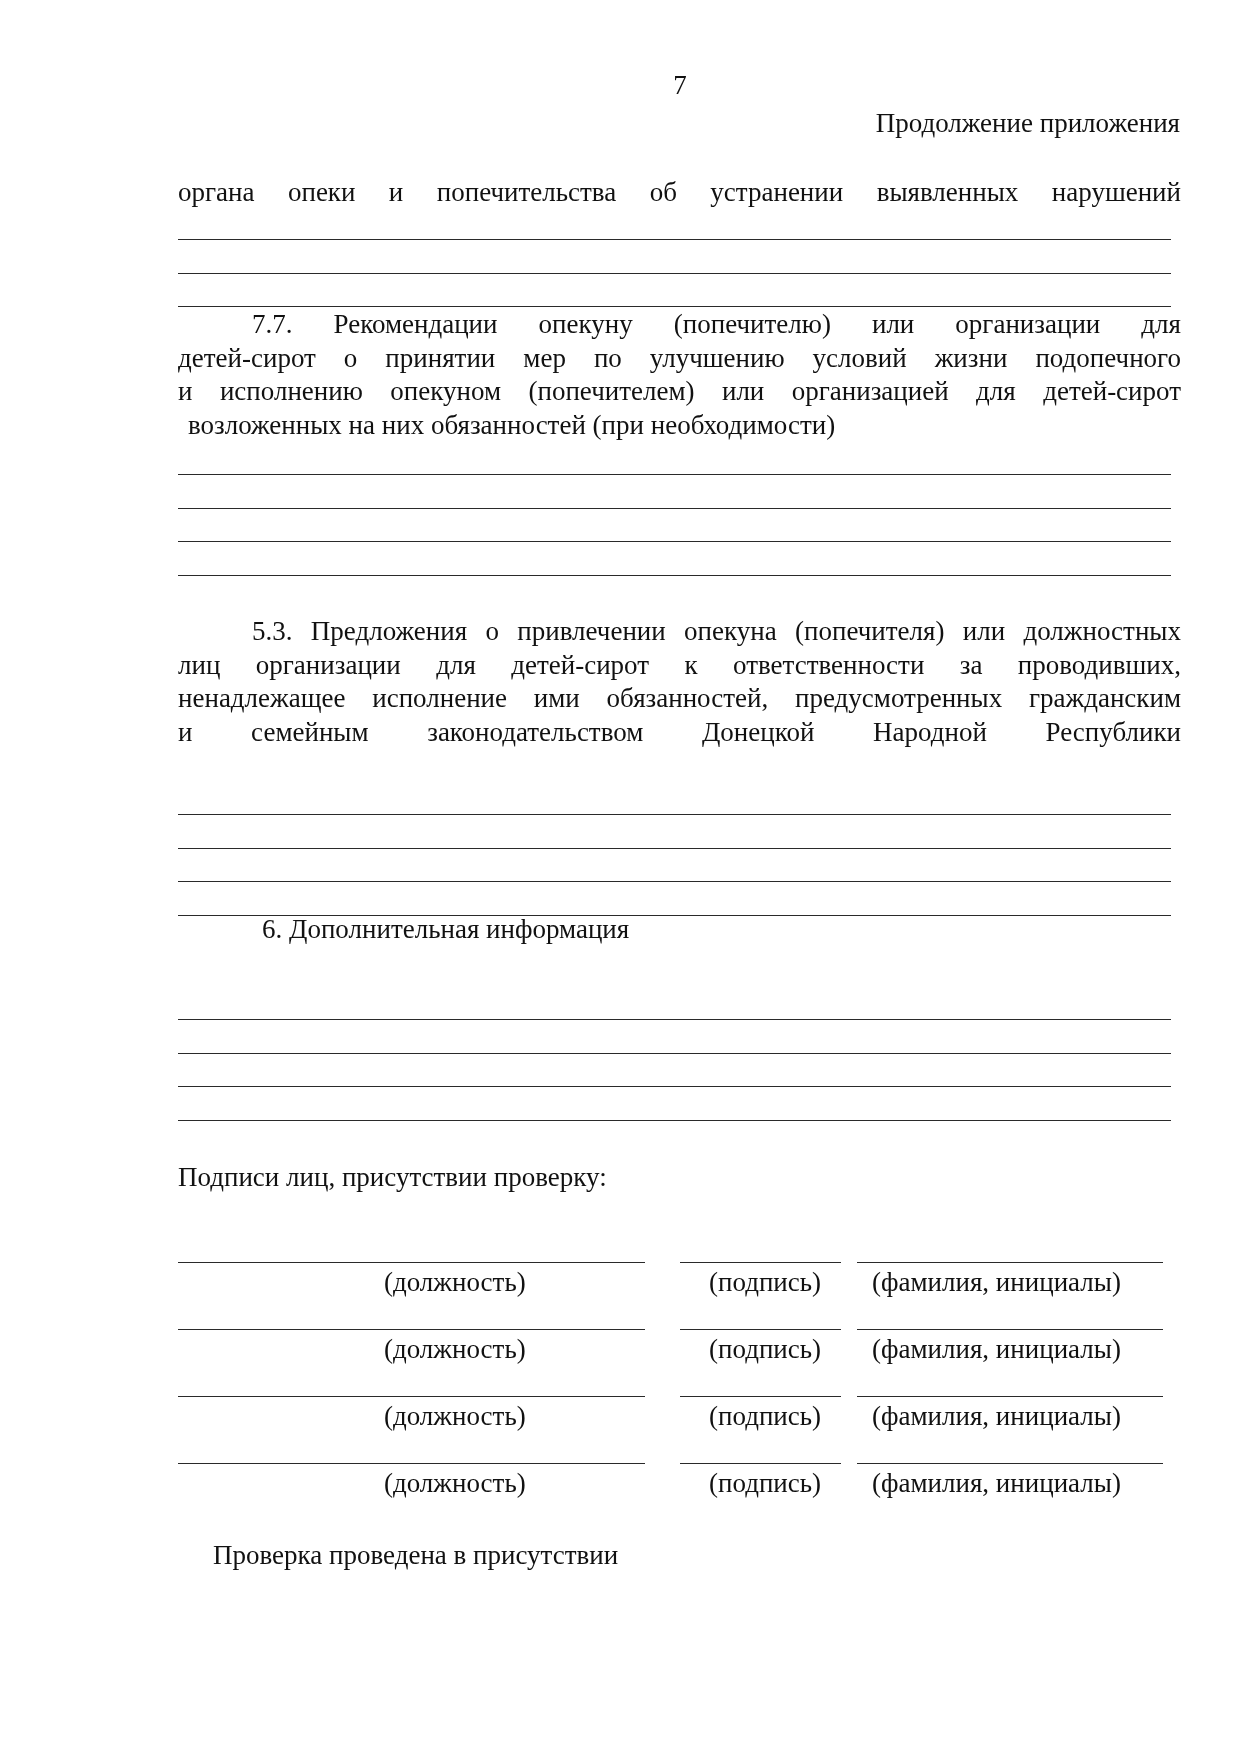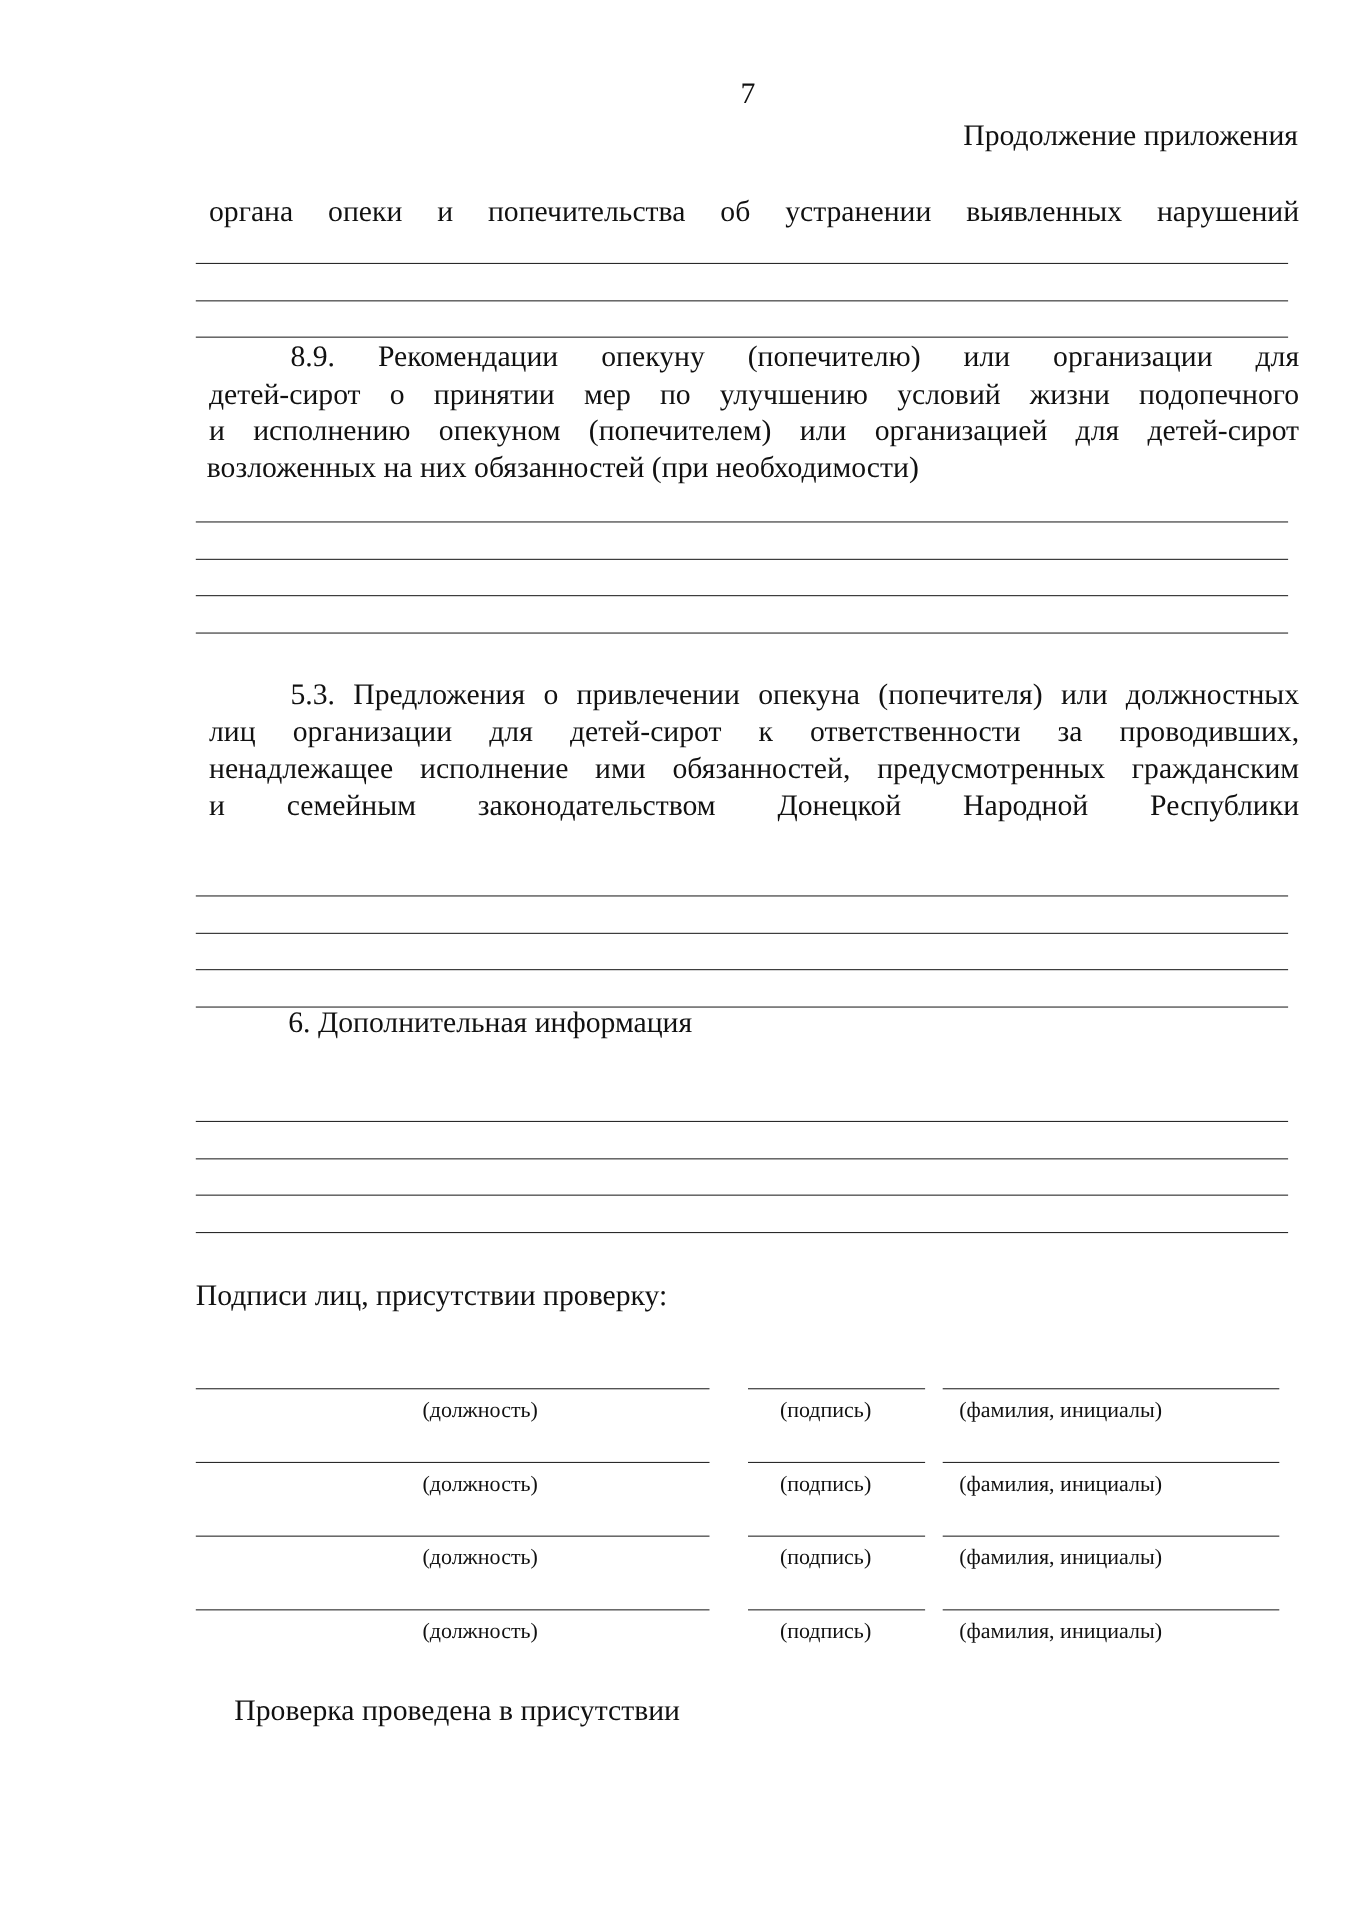--- a/index.html
+++ b/index.html
@@ -4,41 +4,41 @@
 <style>
   html, body { margin: 0; padding: 0; background: #ffffff; }
   body { width: 1241px; height: 1754px; position: relative; overflow: hidden;
          font-family: "Liberation Serif", "DejaVu Serif", serif; color: #111; }
   .abs { position: absolute; }
   .txt { font-size: 27px; line-height: 34px; white-space: nowrap; }
   .page-num { left: 0; width: 1360px; text-align: center; top: 68px; }
   .header { right: 61px; top: 106px; }
   .para { left: 178px; width: 1003px; font-size: 27px; line-height: 33.6px;
           text-align: justify; text-align-last: auto; }
-  .justify-line { display: block; text-align: justify; text-align-last: justify; margin-left: 12px; }
+  .justify-line { display: block; text-align: justify; text-align-last: justify; }
   .last-line { display: flex; align-items: baseline; white-space: nowrap; flex-direction: column; }
   .last-line .fill { flex: 1; border-bottom: 1.6px solid #222; margin-left: 10px; height: 0; transform: translateY(4px); }
   .rule { position: absolute; height: 0; border-top: 1.6px solid #2a2a2a; }
-  .cap { font-size: 20px; line-height: 30px; white-space: nowrap; }
+  .cap { font-size: 27px; line-height: 30px; white-space: nowrap; }
 </style>
 </head>
 <body>
 
 <div class="abs txt page-num">7</div>
 <div class="abs txt header">Продолжение приложения</div>
 
 <div class="abs para" style="top:176px;">
   <span class="justify-line">органа опеки и попечительства об устранении выявленных нарушений</span>
 </div>
 <div class="rule" style="left:178px; width:993px; top:239px;"></div>
 <div class="rule" style="left:178px; width:993px; top:273px;"></div>
 <div class="rule" style="left:178px; width:993px; top:306px;"></div>
 
 <div class="abs para" style="top:308px;">
-  <span class="justify-line" style="padding-left:74px;">8.9. Рекомендации опекуну (попечителю) или организации для</span>
+  <span class="justify-line" style="padding-left:74px;">7.7. Рекомендации опекуну (попечителю) или организации для</span>
   <span class="justify-line">детей-сирот о принятии мер по улучшению условий жизни подопечного</span>
   <span class="justify-line">и исполнению опекуном (попечителем) или организацией для детей-сирот</span>
   <span class="last-line">
     <span>возложенных на них обязанностей (при необходимости)</span>
     <span class="fill"></span>
   </span>
 </div>
 <div class="rule" style="left:178px; width:993px; top:474px;"></div>
 <div class="rule" style="left:178px; width:993px; top:508px;"></div>
 <div class="rule" style="left:178px; width:993px; top:541px;"></div>

